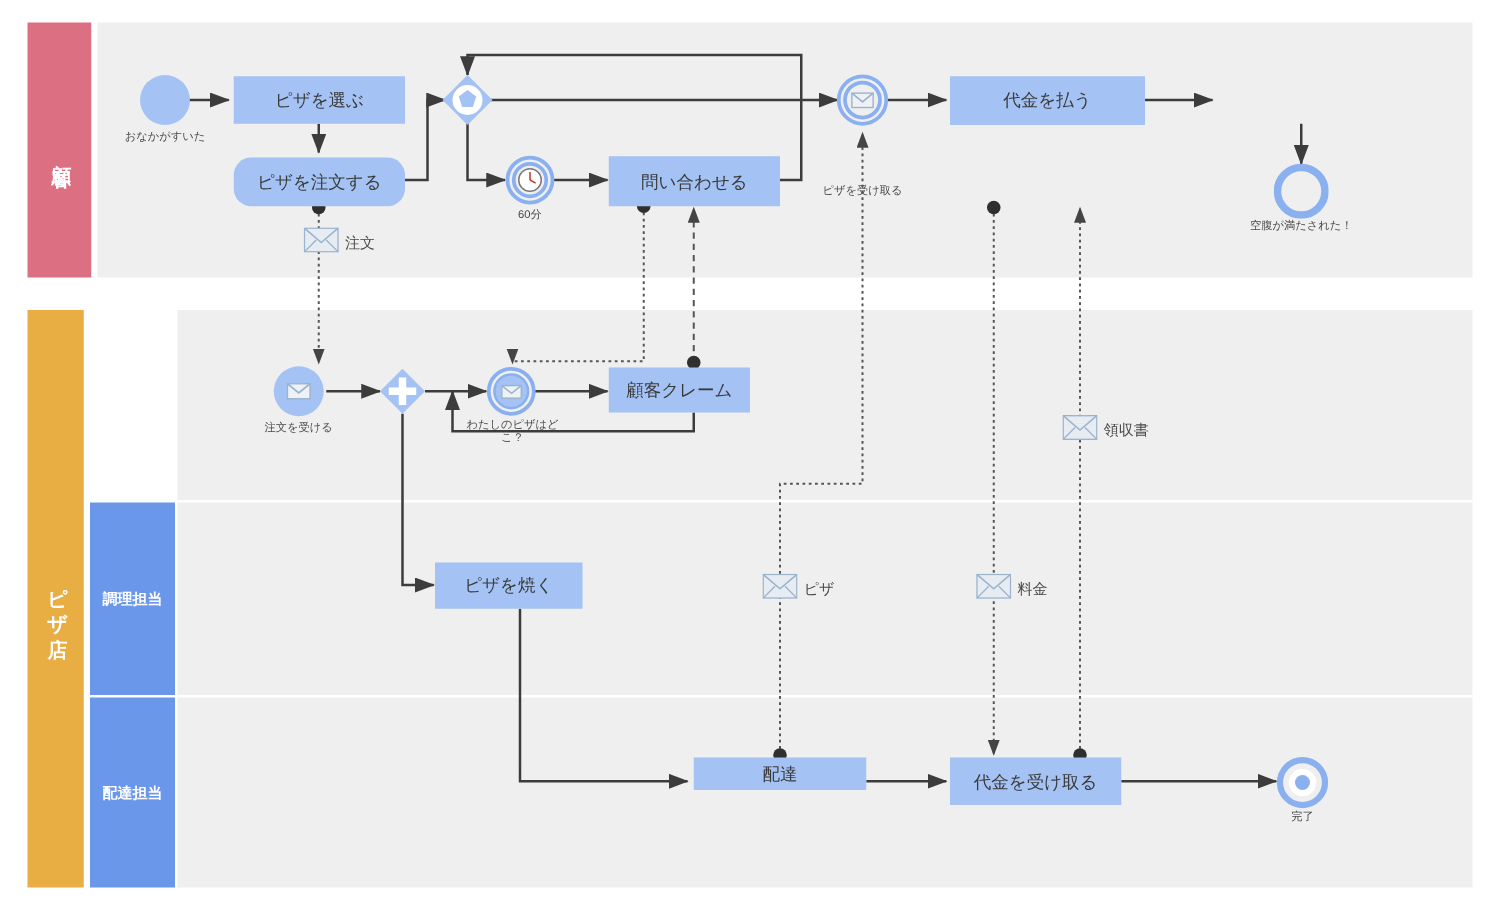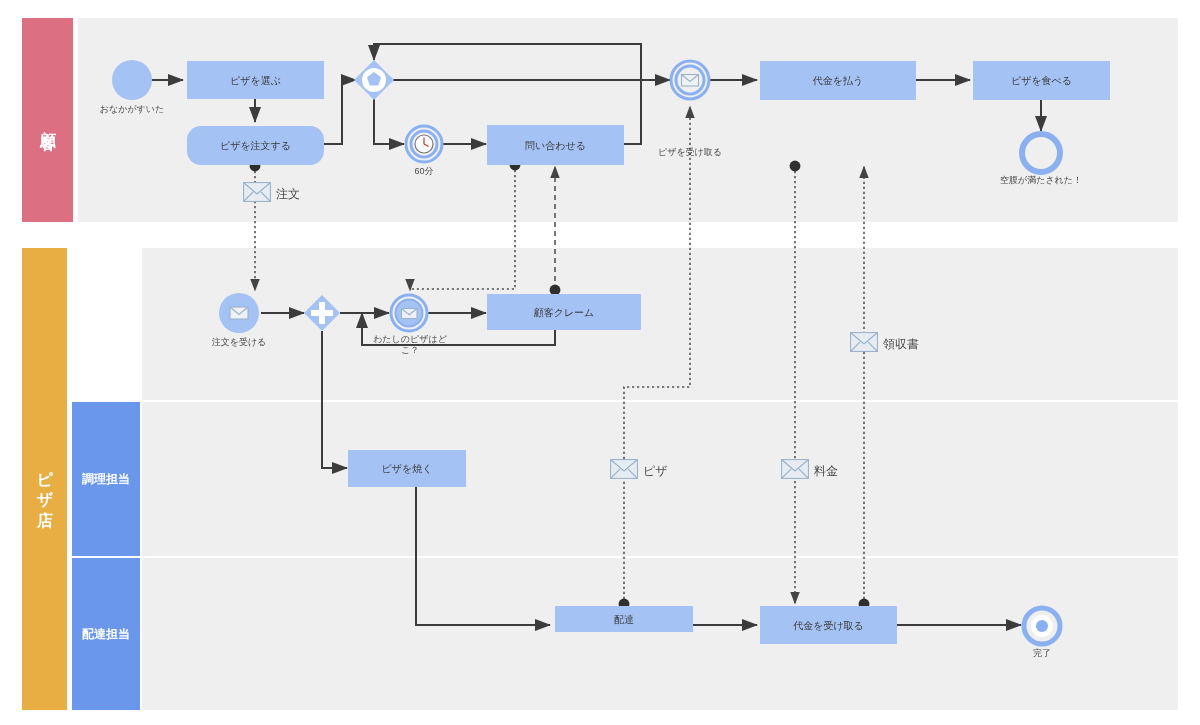--- a/index.html
+++ b/index.html
@@ -51,21 +51,21 @@
     background: #efefef;
   }
 
   
   .task {
     position: absolute;
     background: #a4c2f4;
     display: flex; align-items: center; justify-content: center;
     text-align: center;
     color: #3a3a3a;
-    font-size: 10px;
+    font-size: 14px;
     line-height: 1.3;
     padding: 2px 6px;
   }
 
   
   .evt { position: absolute; }
   .evt-label {
     position: absolute;
     text-align: center;
     font-size: 9px;
@@ -185,24 +185,21 @@
   </div>
   <div class="task" style="left:187px; top:126px; width:137px; height:39px;border-radius:14px;">
     <span>ピザを注文する</span>
   </div>
   <div class="task" style="left:487px; top:125px; width:137px; height:40px;">
     <span>問い合わせる</span>
   </div>
   <div class="task" style="left:760px; top:61px; width:156px; height:39px;">
     <span>代金を払う</span>
   </div>
-  <div class="task" style="left:973px; top:61px; width:137px; height:39px;">
-    <span>ピザを食べる</span>
-  </div>
-  <div class="task" style="left:487px; top:294px; width:154px; height:36px;">
+  <div class="task" style="left:487px; top:294px; width:113px; height:36px;">
     <span>顧客クレーム</span>
   </div>
   <div class="task" style="left:348px; top:450px; width:118px; height:37px;">
     <span>ピザを焼く</span>
   </div>
   <div class="task" style="left:555px; top:606px; width:138px; height:26px;">
     <span>配達</span>
   </div>
   <div class="task" style="left:760px; top:606px; width:137px; height:38px;">
     <span>代金を受け取る</span>

